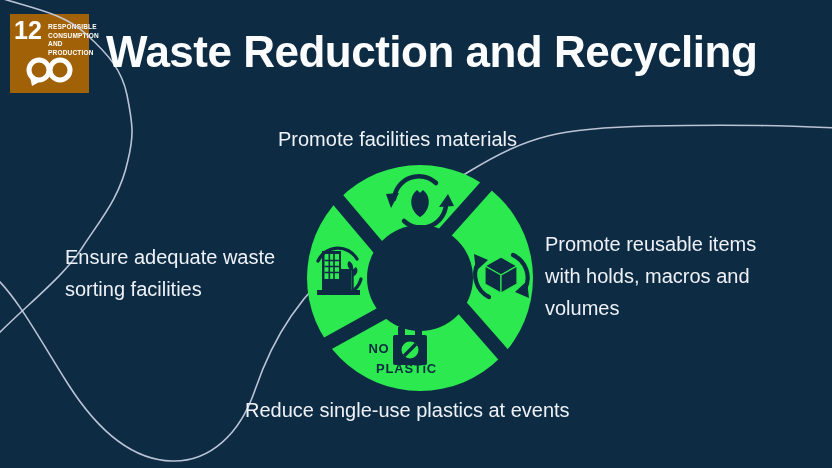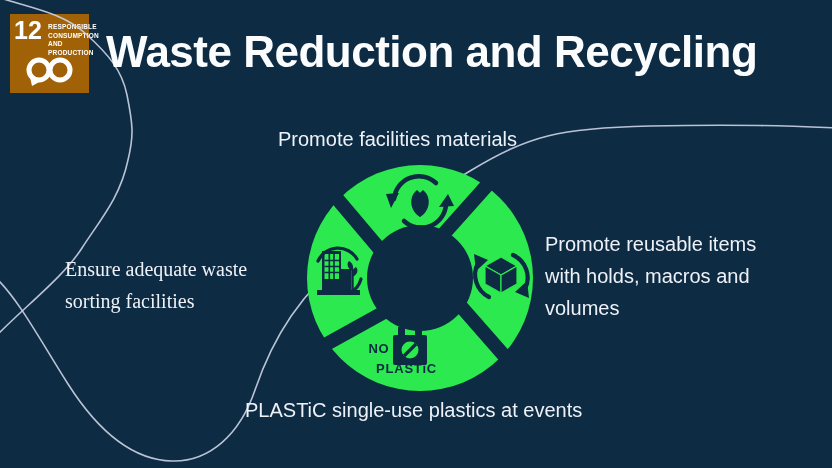--- a/index.html
+++ b/index.html
@@ -26,21 +26,21 @@
   .title{
     position:absolute;left:106px;top:26px;z-index:2;
     color:#fbfcfe;font-weight:bold;font-size:44px;line-height:52px;
     letter-spacing:-0.5px;white-space:nowrap;
   }
   .lbl{
     position:absolute;z-index:2;color:#eef2f8;font-size:20px;line-height:1.6;
   }
   .lbl-top{left:278px;top:123px;white-space:nowrap;}
   .lbl-right{left:545px;top:228px;width:250px;}
-  .lbl-left{left:65px;top:253px;width:235px;font-family:Liberation Serif, serif;}
+  .lbl-left{left:65px;top:241px;width:235px;}
   .lbl-bottom{left:245px;top:394px;white-space:nowrap;}
 </style>
 </head>
 <body>
 
 <div class="stage">
 
   <div class="sdg">
     <div class="sdg-num">12</div>
     <div class="sdg-caption">
@@ -116,15 +116,15 @@
         <text x="376" y="373" font-family="Liberation Sans, sans-serif" font-size="13" font-weight="bold" fill="#0d2b42" letter-spacing="0.8">PLASTiC</text>
       </g>
     </g>
   </svg>
 
   <div class="title">Waste Reduction and Recycling</div>
 
   <div class="lbl lbl-top">Promote facilities materials</div>
   <div class="lbl lbl-right">Promote reusable items with holds, macros and volumes</div>
   <div class="lbl lbl-left">Ensure adequate waste sorting facilities</div>
-  <div class="lbl lbl-bottom">PLASTiC single-use plastics at events</div>
+  <div class="lbl lbl-bottom">Reduce single-use plastics at events</div>
 
 </div>
 
 </body></html>

